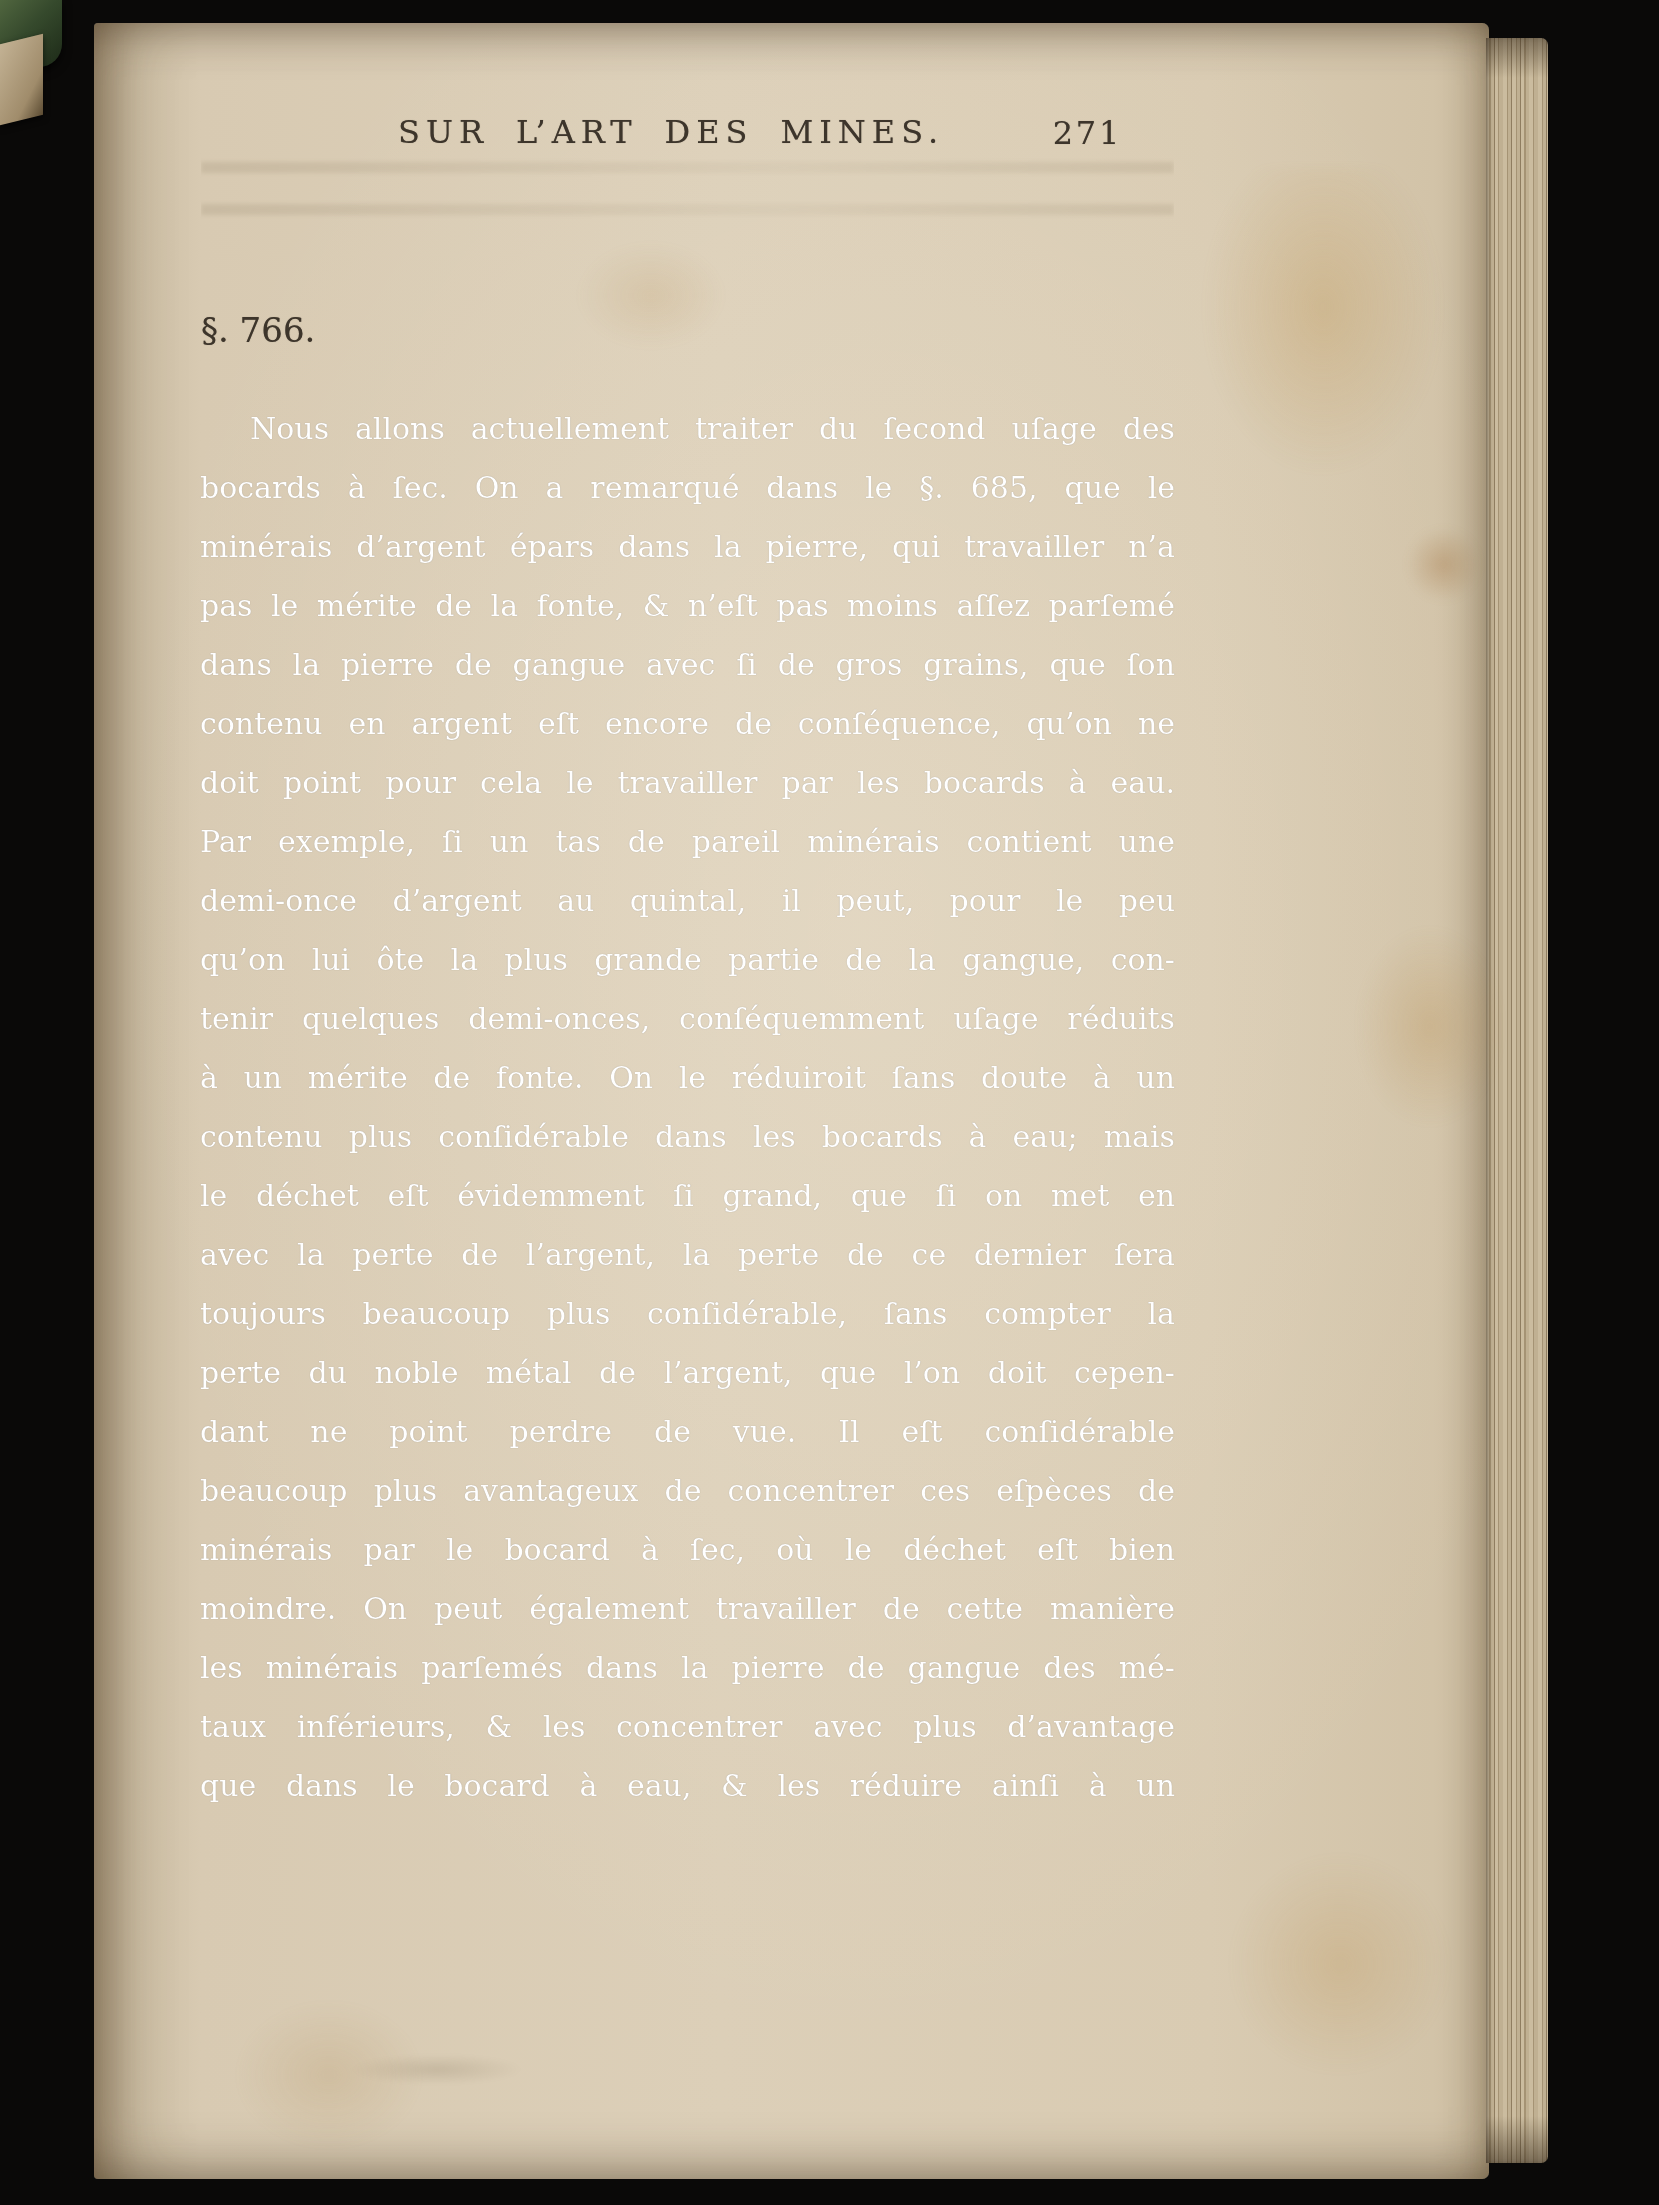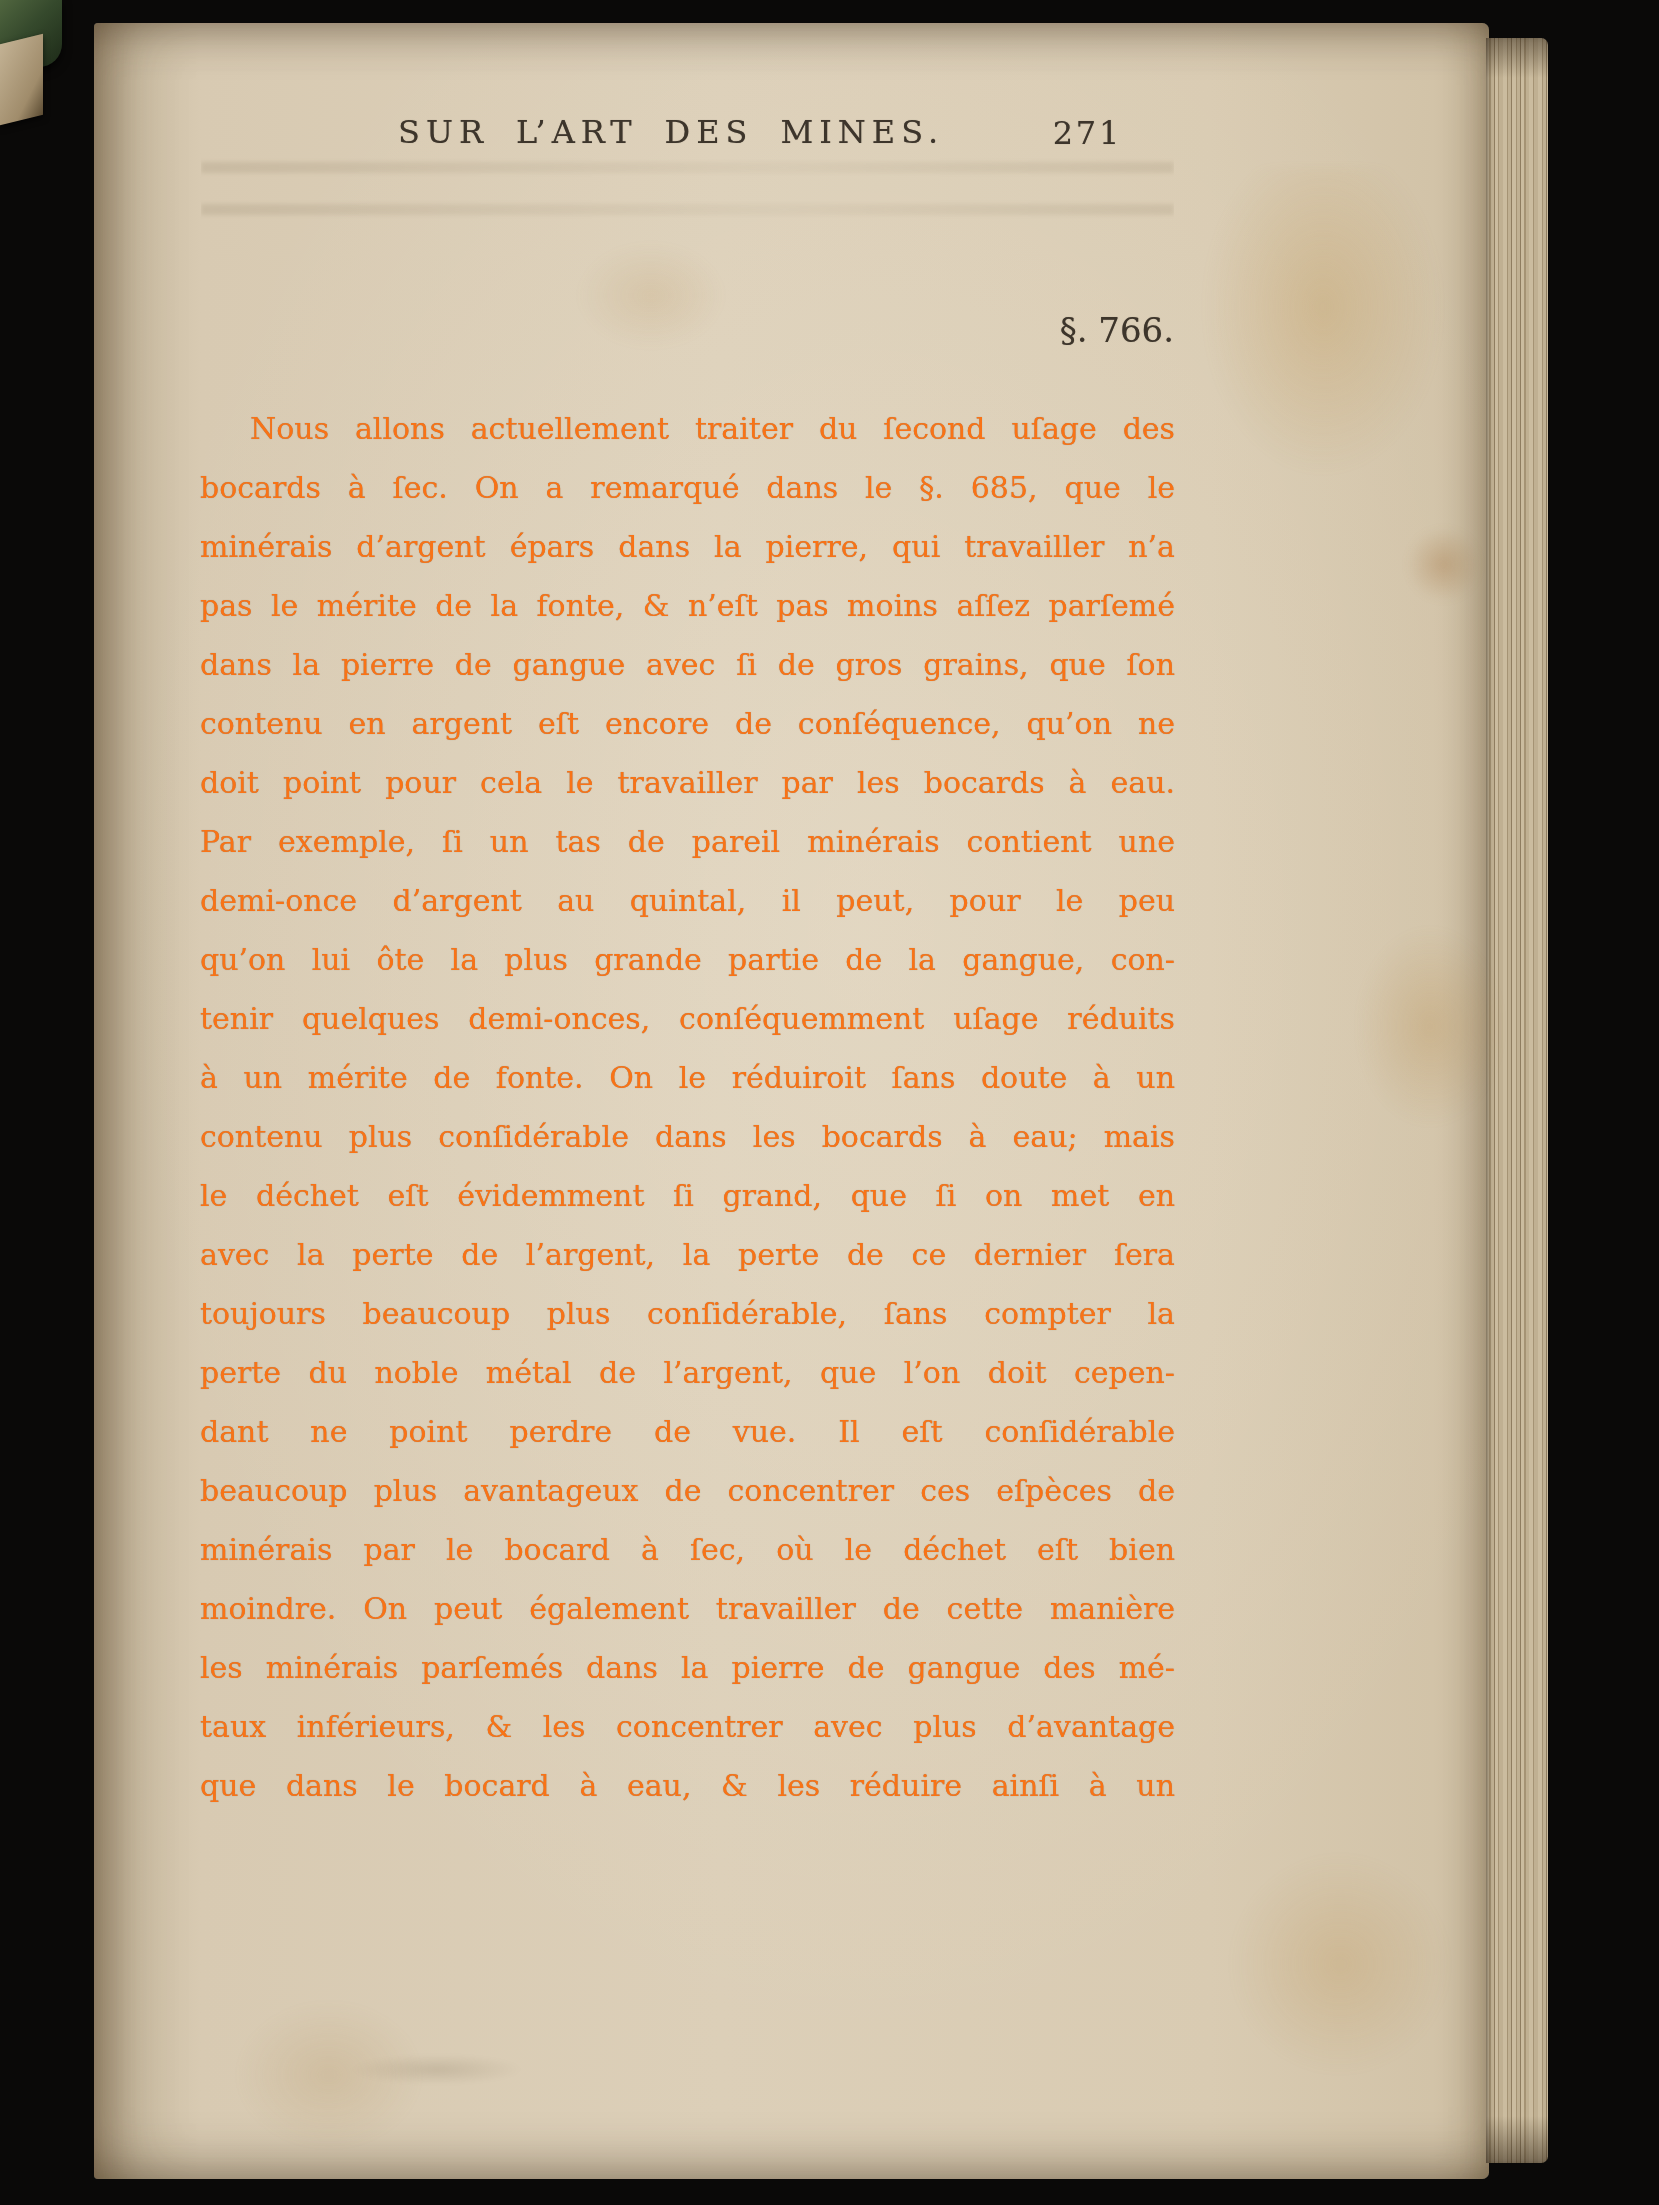--- a/index.html
+++ b/index.html
@@ -129,33 +129,33 @@
     top: 1.3px;
     font-size: 32px;
     letter-spacing: 2.7px;
     text-shadow: 0 0 0.7px rgba(61,53,43,0.55);
   }
   .section-heading {
     position: absolute;
     left: 201px;
     top: 310px;
     width: 973px;
-    text-align: right;
+    text-align: left;
     font-size: 34px;
     color: #3d352b;
     text-shadow: 0 0 0.7px rgba(61,53,43,0.5);
   }
   .body-text {
     position: absolute;
     left: 200px;
     top: 399px;
     width: 975px;
     font-size: 30px;
     line-height: 59px;
-    color: #f97316;
+    color: #ffffff;
     text-shadow: 0 0 0.7px rgba(66,58,48,0.5);
     word-spacing: 2.7px;
   }
   .body-text .line {
     text-align: justify;
     text-align-last: justify;
     white-space: normal;
   }
   .body-text .line.indent {
     padding-left: 50px;

